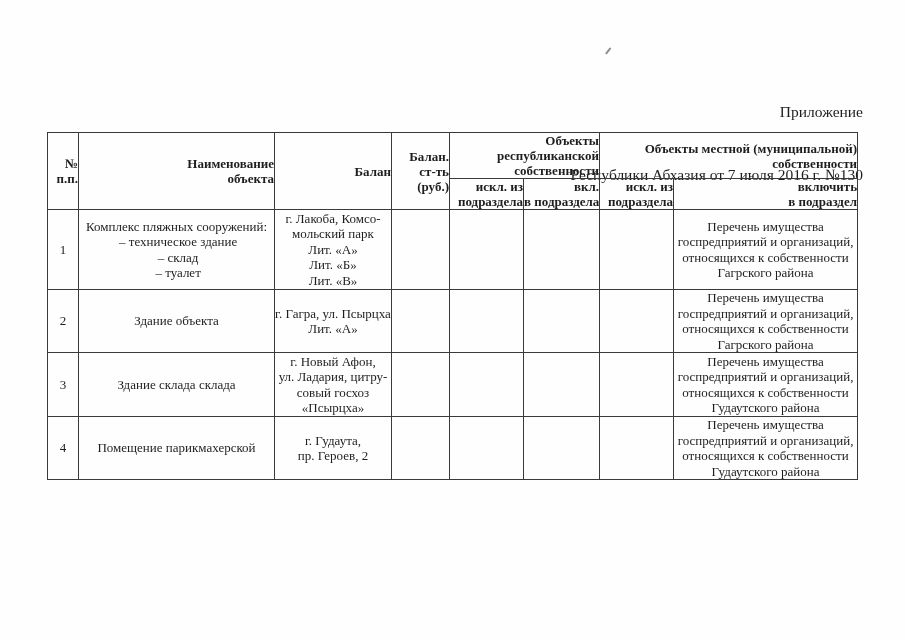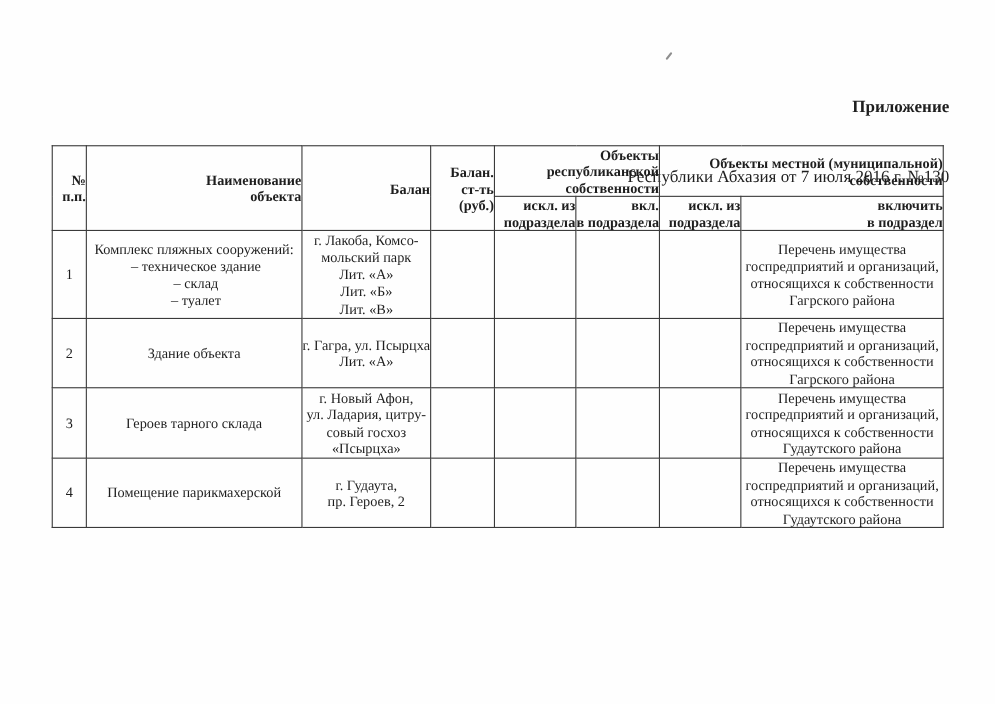--- a/index.html
+++ b/index.html
@@ -14,21 +14,21 @@
   }
   .doc-header {
     position: absolute;
     top: 45px;
     right: 42px;
     text-align: right;
     font-size: 15.5px;
     line-height: 21px;
     white-space: pre;
   }
-  .doc-header .title { font-weight: bold; }
+  .doc-header .title { font-weight: normal; margin-top: 14px; }
   .pen-mark {
     position: absolute;
     left: 604px;
     top: 50px;
     width: 8px;
     height: 1.6px;
     background: #8f8f8f;
     transform: rotate(-52deg);
     border-radius: 1px;
   }
@@ -158,21 +158,21 @@
         <td class="cell-flag"></td>
         <td class="cell-flag"></td>
         <td class="cell-flag"></td>
         <td class="cell-mun-incl">Перечень имущества
 госпредприятий и организаций,
 относящихся к собственности
 Гагрского района</td>
       </tr>
       <tr class="r3">
         <td class="cell-num">3</td>
-        <td class="cell-name">Героев тарного склада</td>
+        <td class="cell-name">Здание склада склада</td>
         <td class="cell-address">г. Новый Афон,
 ул. Ладария, цитру-
 совый госхоз
 «Псырцха»</td>
         <td class="cell-balance"></td>
         <td class="cell-flag"></td>
         <td class="cell-flag"></td>
         <td class="cell-flag"></td>
         <td class="cell-mun-incl">Перечень имущества
 госпредприятий и организаций,

